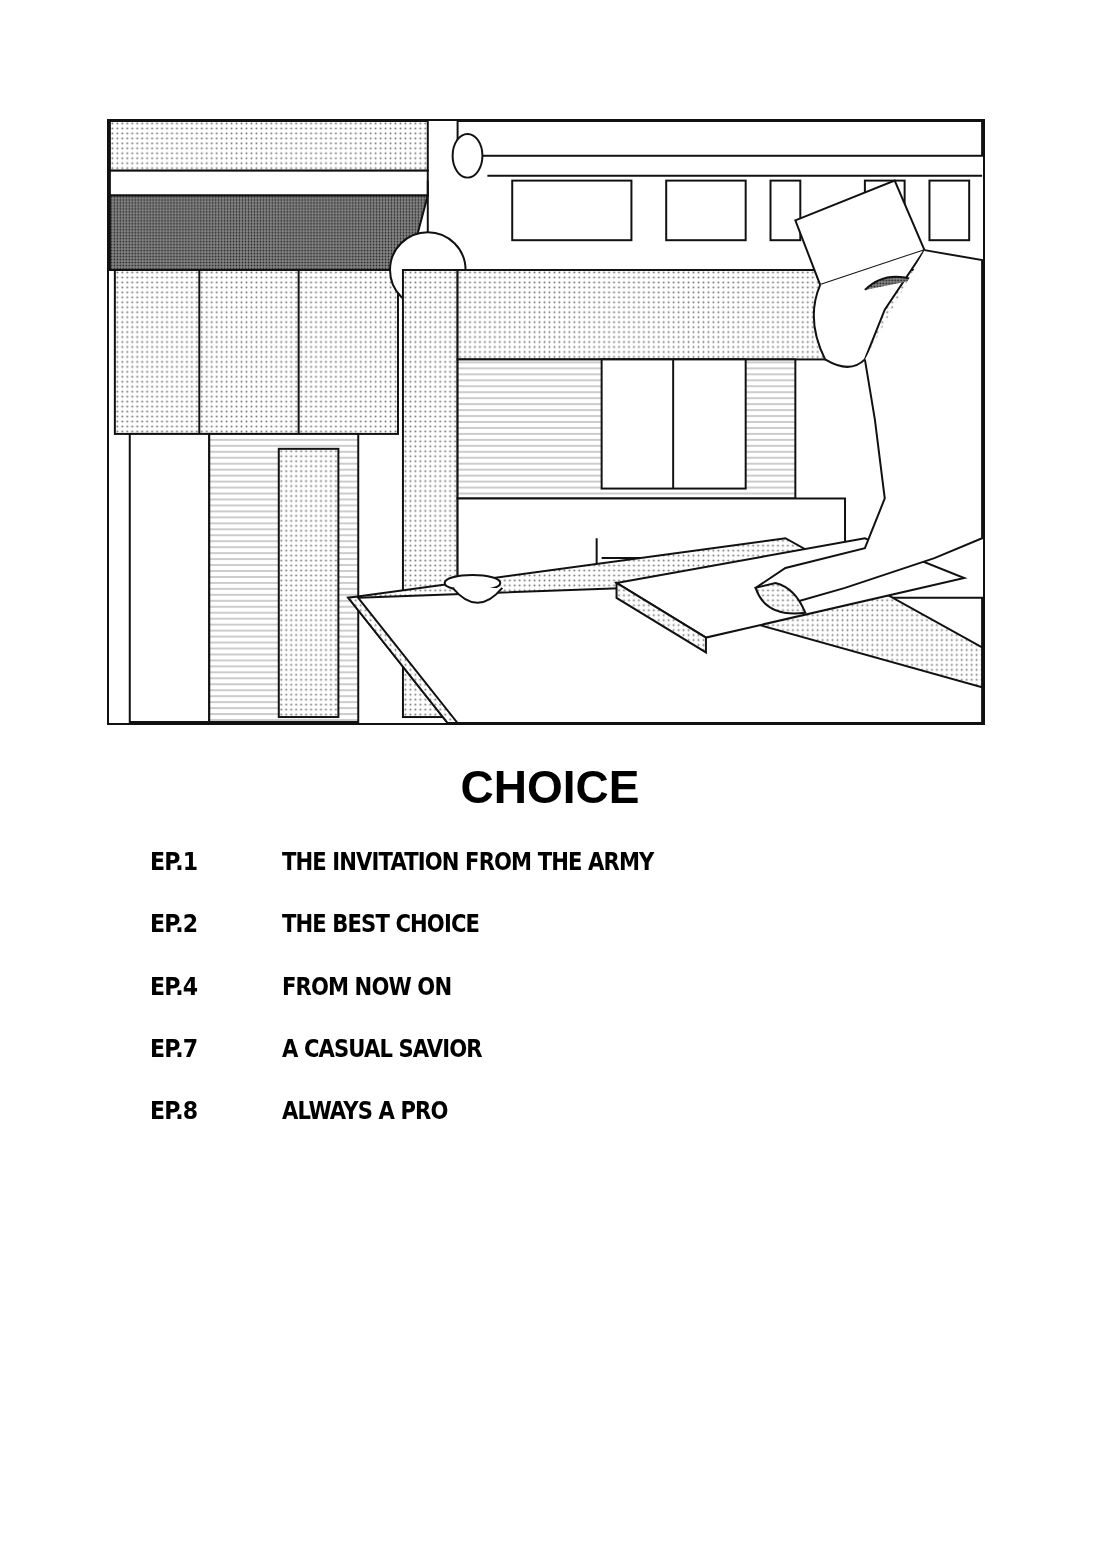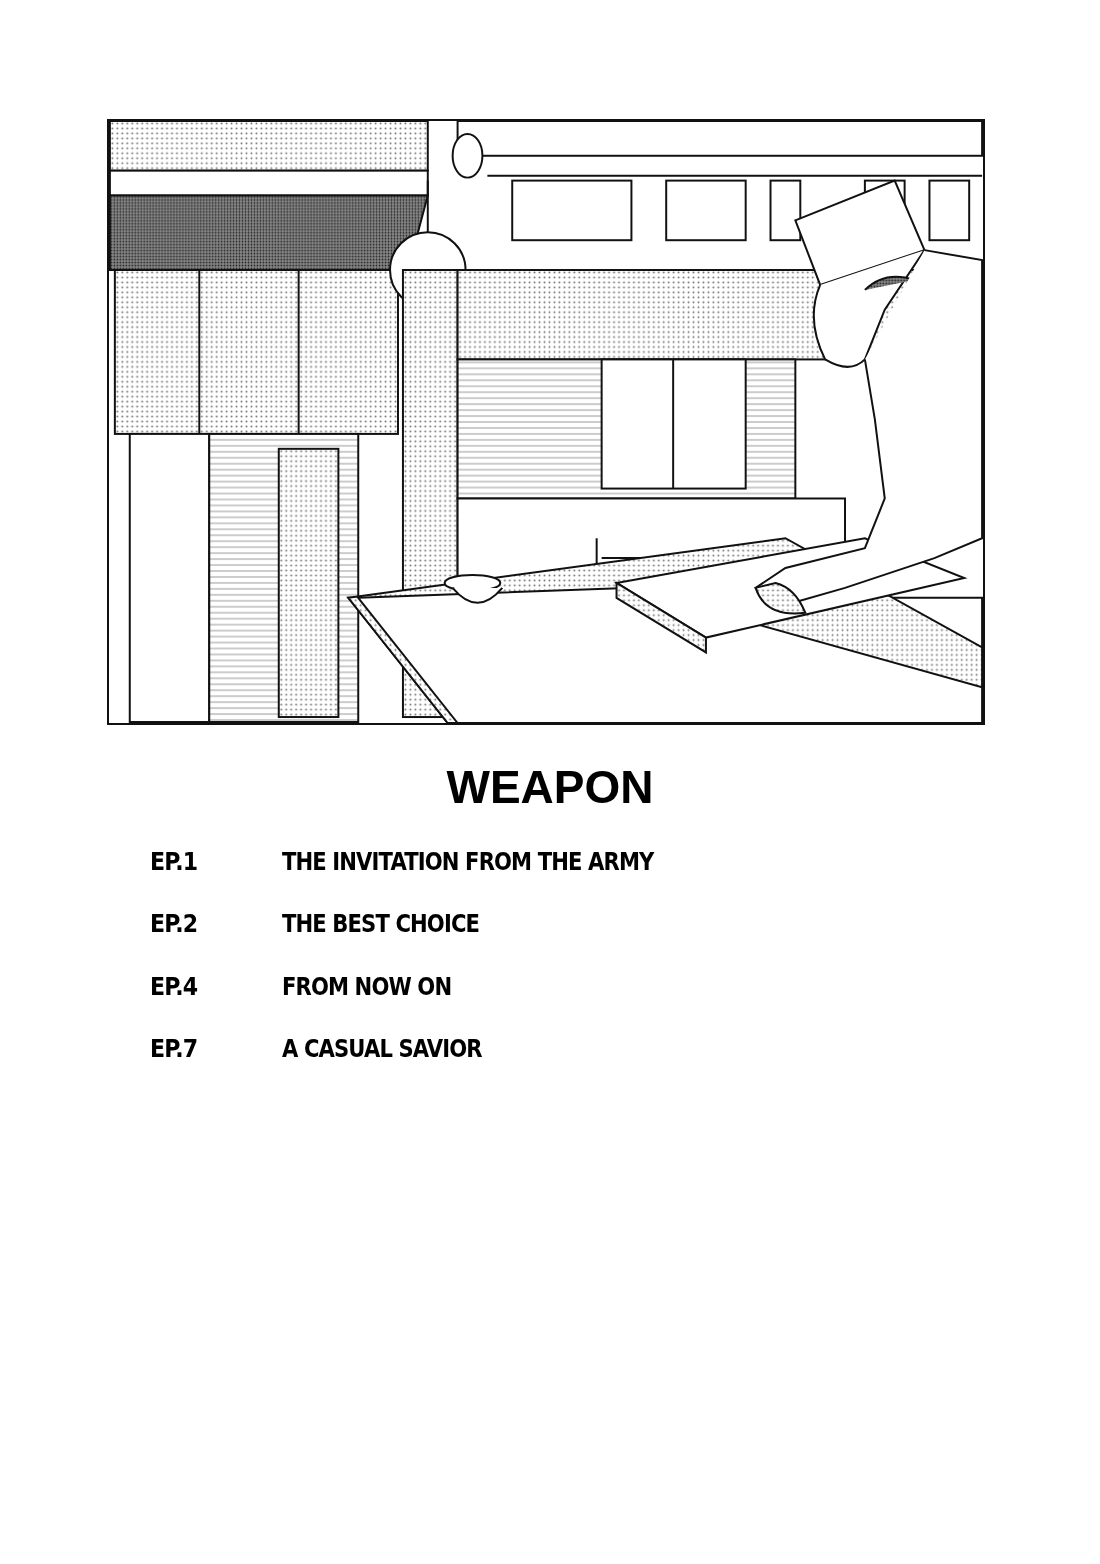--- a/index.html
+++ b/index.html
@@ -82,32 +82,36 @@
 
       <path d="M690 100 L790 60 L820 130 L715 165 Z" fill="#fff"></path>
       <path d="M715 165 Q700 200 720 240 Q745 255 760 240 L780 190 Q800 160 820 130" fill="#fff"></path>
       <path d="M760 170 Q780 150 810 160" fill="url(#dense)"></path>
       <path d="M760 240 L770 300 L780 380 L760 430 L680 450 L650 470 L670 490 L740 470 L830 440 L878 420 L878 140 L820 130" fill="#fff"></path>
       <path d="M650 470 Q660 500 700 495 Q690 470 670 465 Z" fill="url(#dots)"></path>
     </g>
   </svg>
 </div>
 
-<div class="title">WEAPON</div>
+<div class="title">CHOICE</div>
 
 <div class="toc">
   <div class="row">
     <span class="ep">EP.1</span>
     <span class="name">THE INVITATION FROM THE ARMY</span>
   </div>
   <div class="row">
     <span class="ep">EP.2</span>
     <span class="name">THE BEST CHOICE</span>
   </div>
   <div class="row">
     <span class="ep">EP.4</span>
     <span class="name">FROM NOW ON</span>
   </div>
   <div class="row">
     <span class="ep">EP.7</span>
     <span class="name">A CASUAL SAVIOR</span>
   </div>
+  <div class="row">
+    <span class="ep">EP.8</span>
+    <span class="name">ALWAYS A PRO</span>
+  </div>
 </div>
 
 </body></html>

